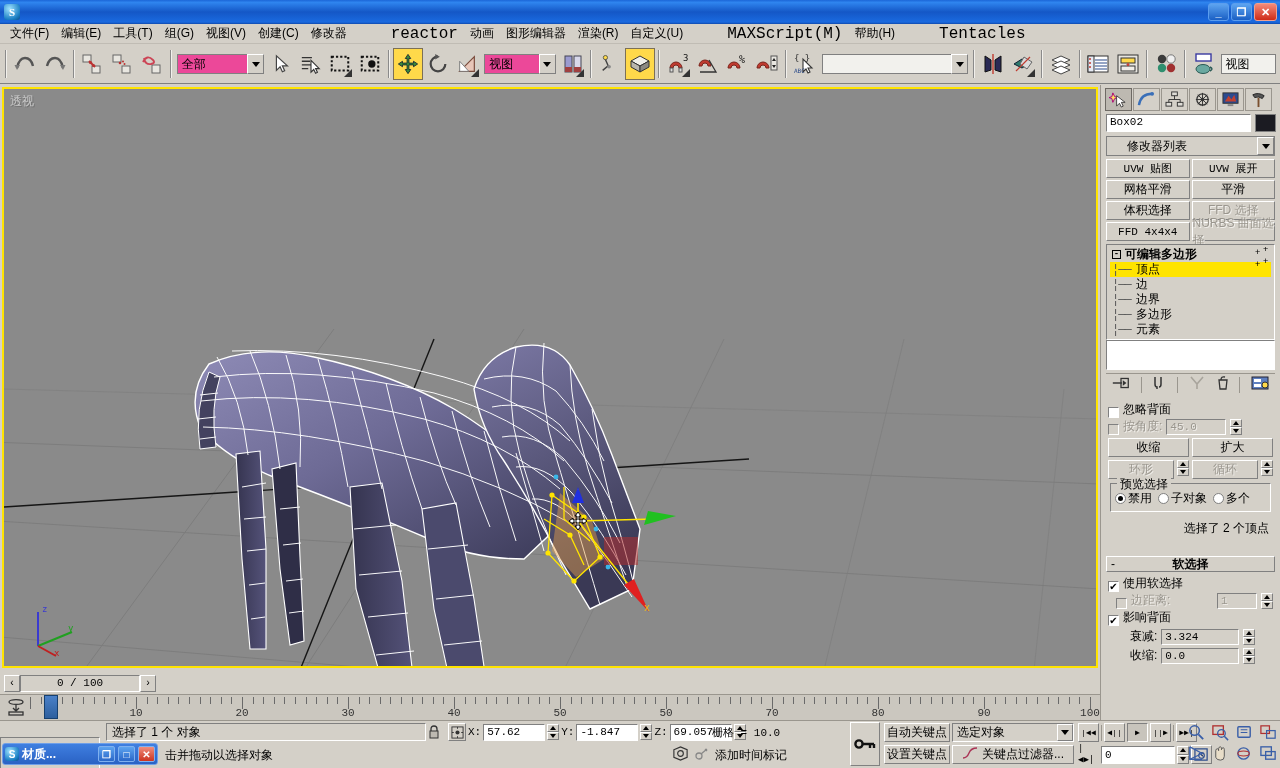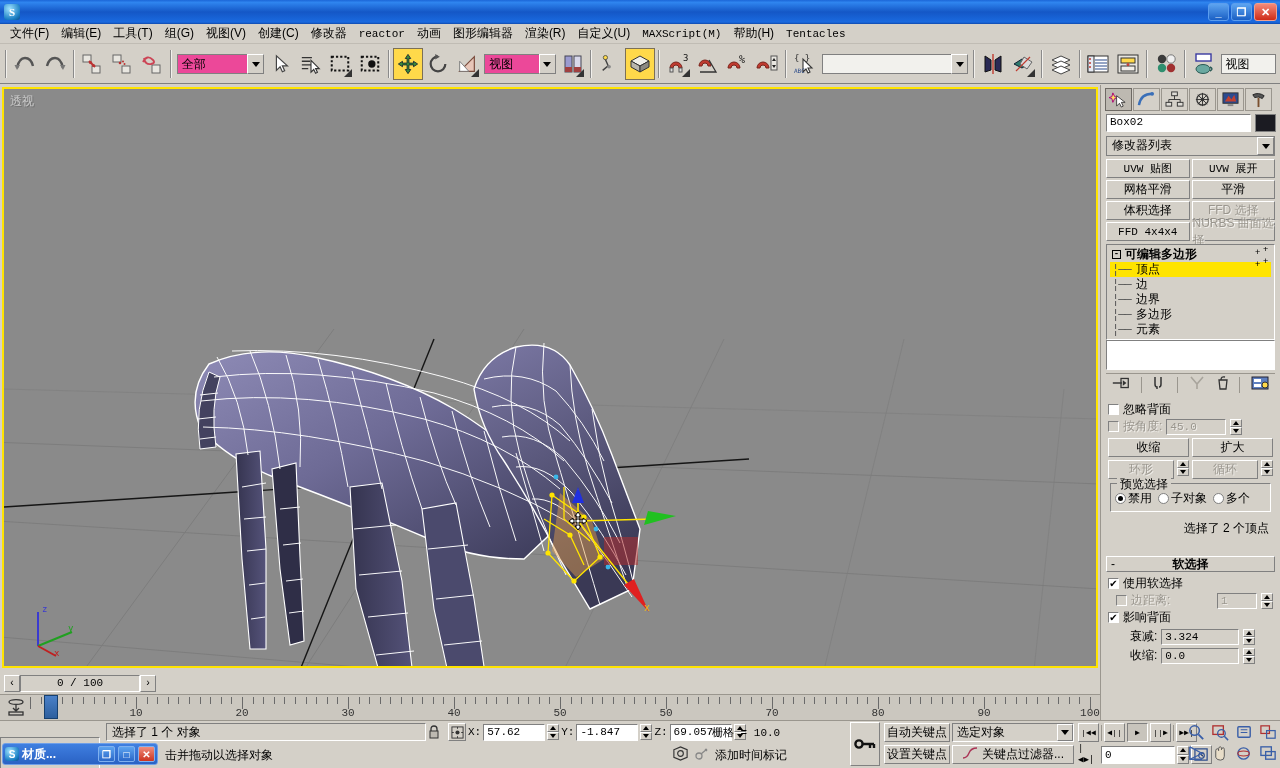--- a/index.html
+++ b/index.html
@@ -41,21 +41,21 @@
   }
   .tb-btn.close { background:linear-gradient(180deg,#f48b7a,#cf2b17); border-color:#f0a090; width:23px;}
 
   
   .menubar {
     position:absolute; left:0; top:24px; width:1280px; height:20px;
     background:#d4d0c8; display:flex; align-items:center; padding-left:4px;
     border-bottom:1px solid #c0bcb4;
   }
   .menu-item { padding:2px 6px; font-size:12px; white-space:nowrap; font-family:"Liberation Sans", sans-serif;}
-  .menu-item.mono { font-family:"Liberation Mono", monospace; font-size:11px;}
+  .menu-item.mono { font-family:"Liberation Mono", monospace; font-size:16px;margin-left:32px;}
 
   
   .toolbar {
     position:absolute; left:0; top:45px; width:1280px; height:39px;
     background:#d4d0c8; display:flex; align-items:center; padding:0 2px;
     border-bottom:1px solid #808080;
   }
   .tbtn {
     width:30px; height:32px; margin:0 0px; border:1px solid transparent;
     display:flex;align-items:center;justify-content:center; position:relative;
@@ -109,21 +109,21 @@
   .cp-tab.sel { background:#bdb9b1; border-color:#6e6a64;}
   .cp-namerow { display:flex; padding:3px 4px 2px 5px; gap:4px; align-items:center;}
   .cp-name {
     flex:1; height:18px; background:#fff; border:1px solid #808080;
     border-right-color:#fff; border-bottom-color:#fff;
     font-family:"Liberation Mono", monospace; font-size:11px; padding:1px 3px;
   }
   .cp-color { width:21px;height:18px;background:#1b1b22;border:1px solid #808080;}
   .cp-modlist {
     margin:2px 5px; height:20px; background:#d4d0c8; border:1px solid #808080;
-    display:flex;position:relative; font-size:12px; padding-left:5px;
+    display:flex;align-items:center; position:relative; font-size:12px; padding-left:20px;
   }
   .cp-modlist .arrow{
     position:absolute;right:0;top:0;width:17px;height:18px;background:#d4d0c8;
     border:1px solid #fff; border-right-color:#808080;border-bottom-color:#808080;
     display:flex;align-items:center;justify-content:center;
   }
   .cp-btngrid { display:grid; grid-template-columns:1fr 1fr; gap:2px; margin:3px 5px;}
   .cp-btn {
     height:19px; background:#d4d0c8; border:1px solid;
     border-color:#fff #808080 #808080 #fff;
@@ -155,21 +155,21 @@
     margin:3px 5px; height:22px; border-top:1px solid #9a968e;
   }
   .cp-rollout-head {
     margin:3px 5px 0 5px; height:16px; background:#d4d0c8;
     border:1px solid; border-color:#fff #808080 #808080 #fff;
     display:flex;align-items:center;justify-content:center; position:relative;
     font-size:12px; font-weight:bold;
   }
   .cp-rollout-head .minus{ position:absolute; left:4px; font-weight:normal; }
   .cp-sec { margin:0 5px; padding:3px 2px; }
-  .row { display:flex; align-items:center; gap:4px; height:17px; font-size:12px;}
+  .row { display:flex; align-items:flex-end; gap:4px; height:17px; font-size:12px;}
   .chk {
     width:11px;height:11px;background:#fff;border:1px solid;
     border-color:#808080 #fff #fff #808080; display:inline-flex;
     align-items:center;justify-content:center; font-size:10px; line-height:9px;
     font-family:"Liberation Sans",sans-serif;
   }
   .chk.dis { background:#d4d0c8; }
   .rad {
     width:11px;height:11px;border-radius:50%;background:#fff;border:1px solid #808080;
     display:inline-flex;align-items:center;justify-content:center;

